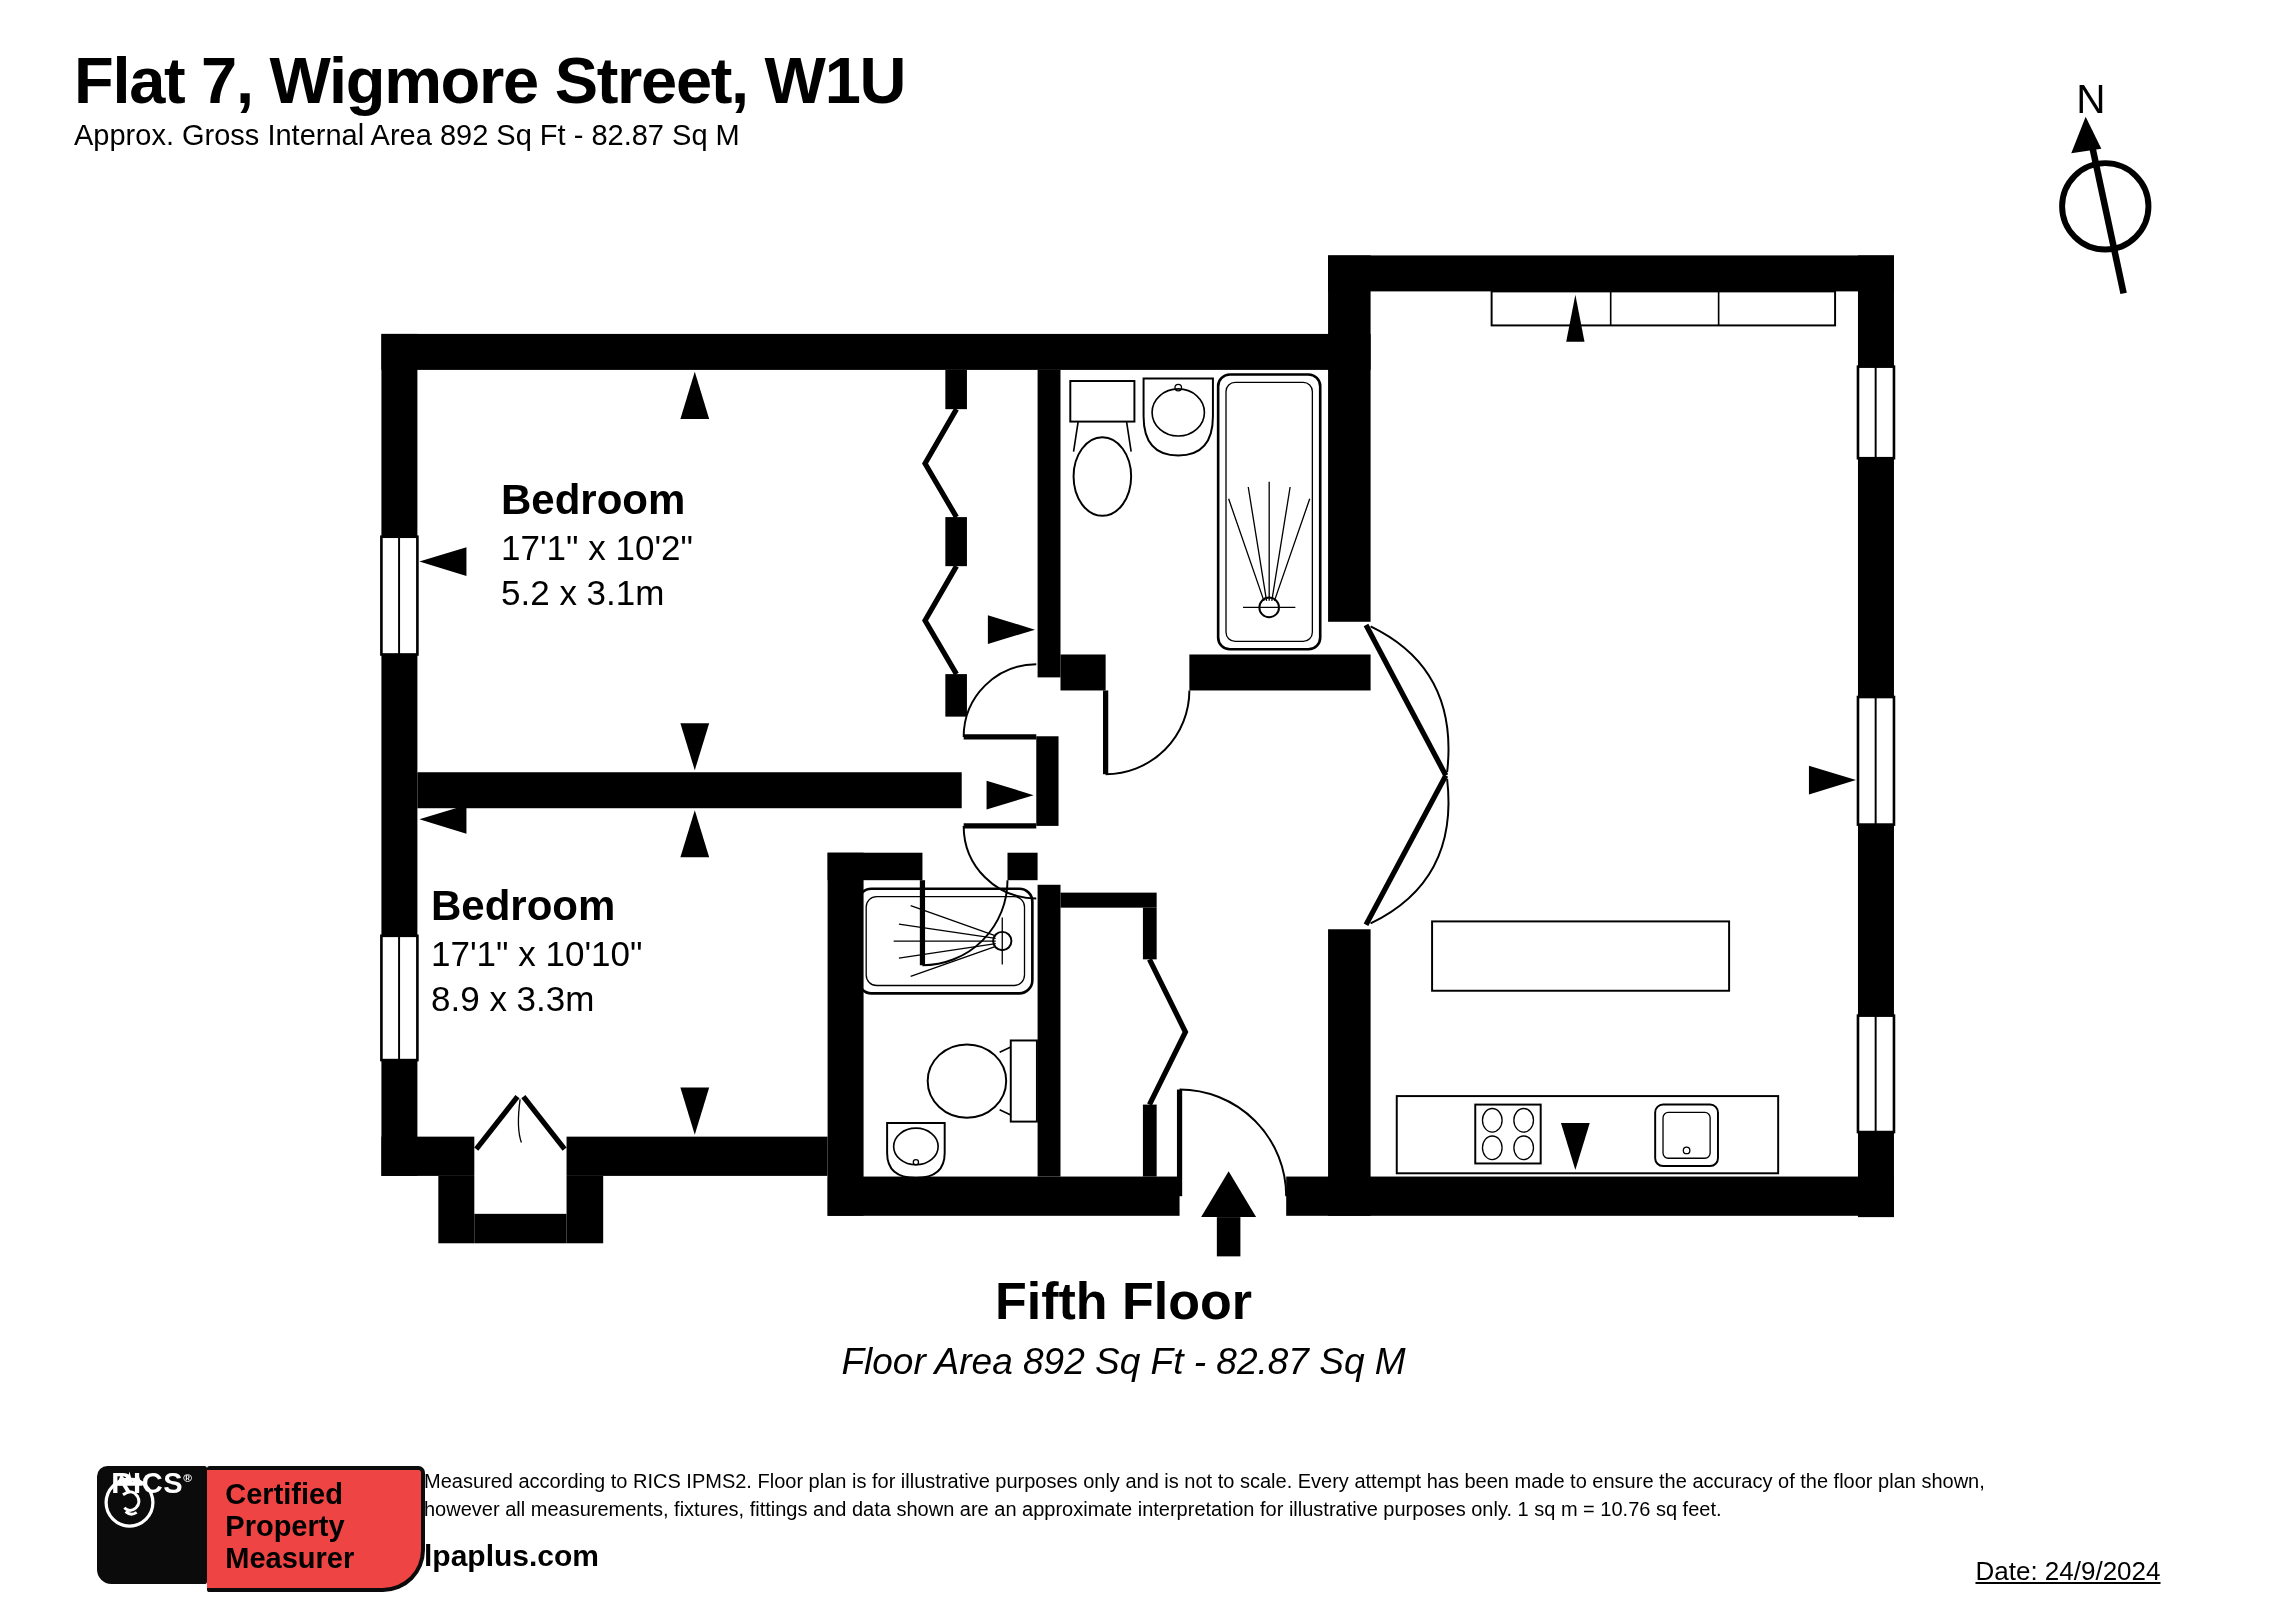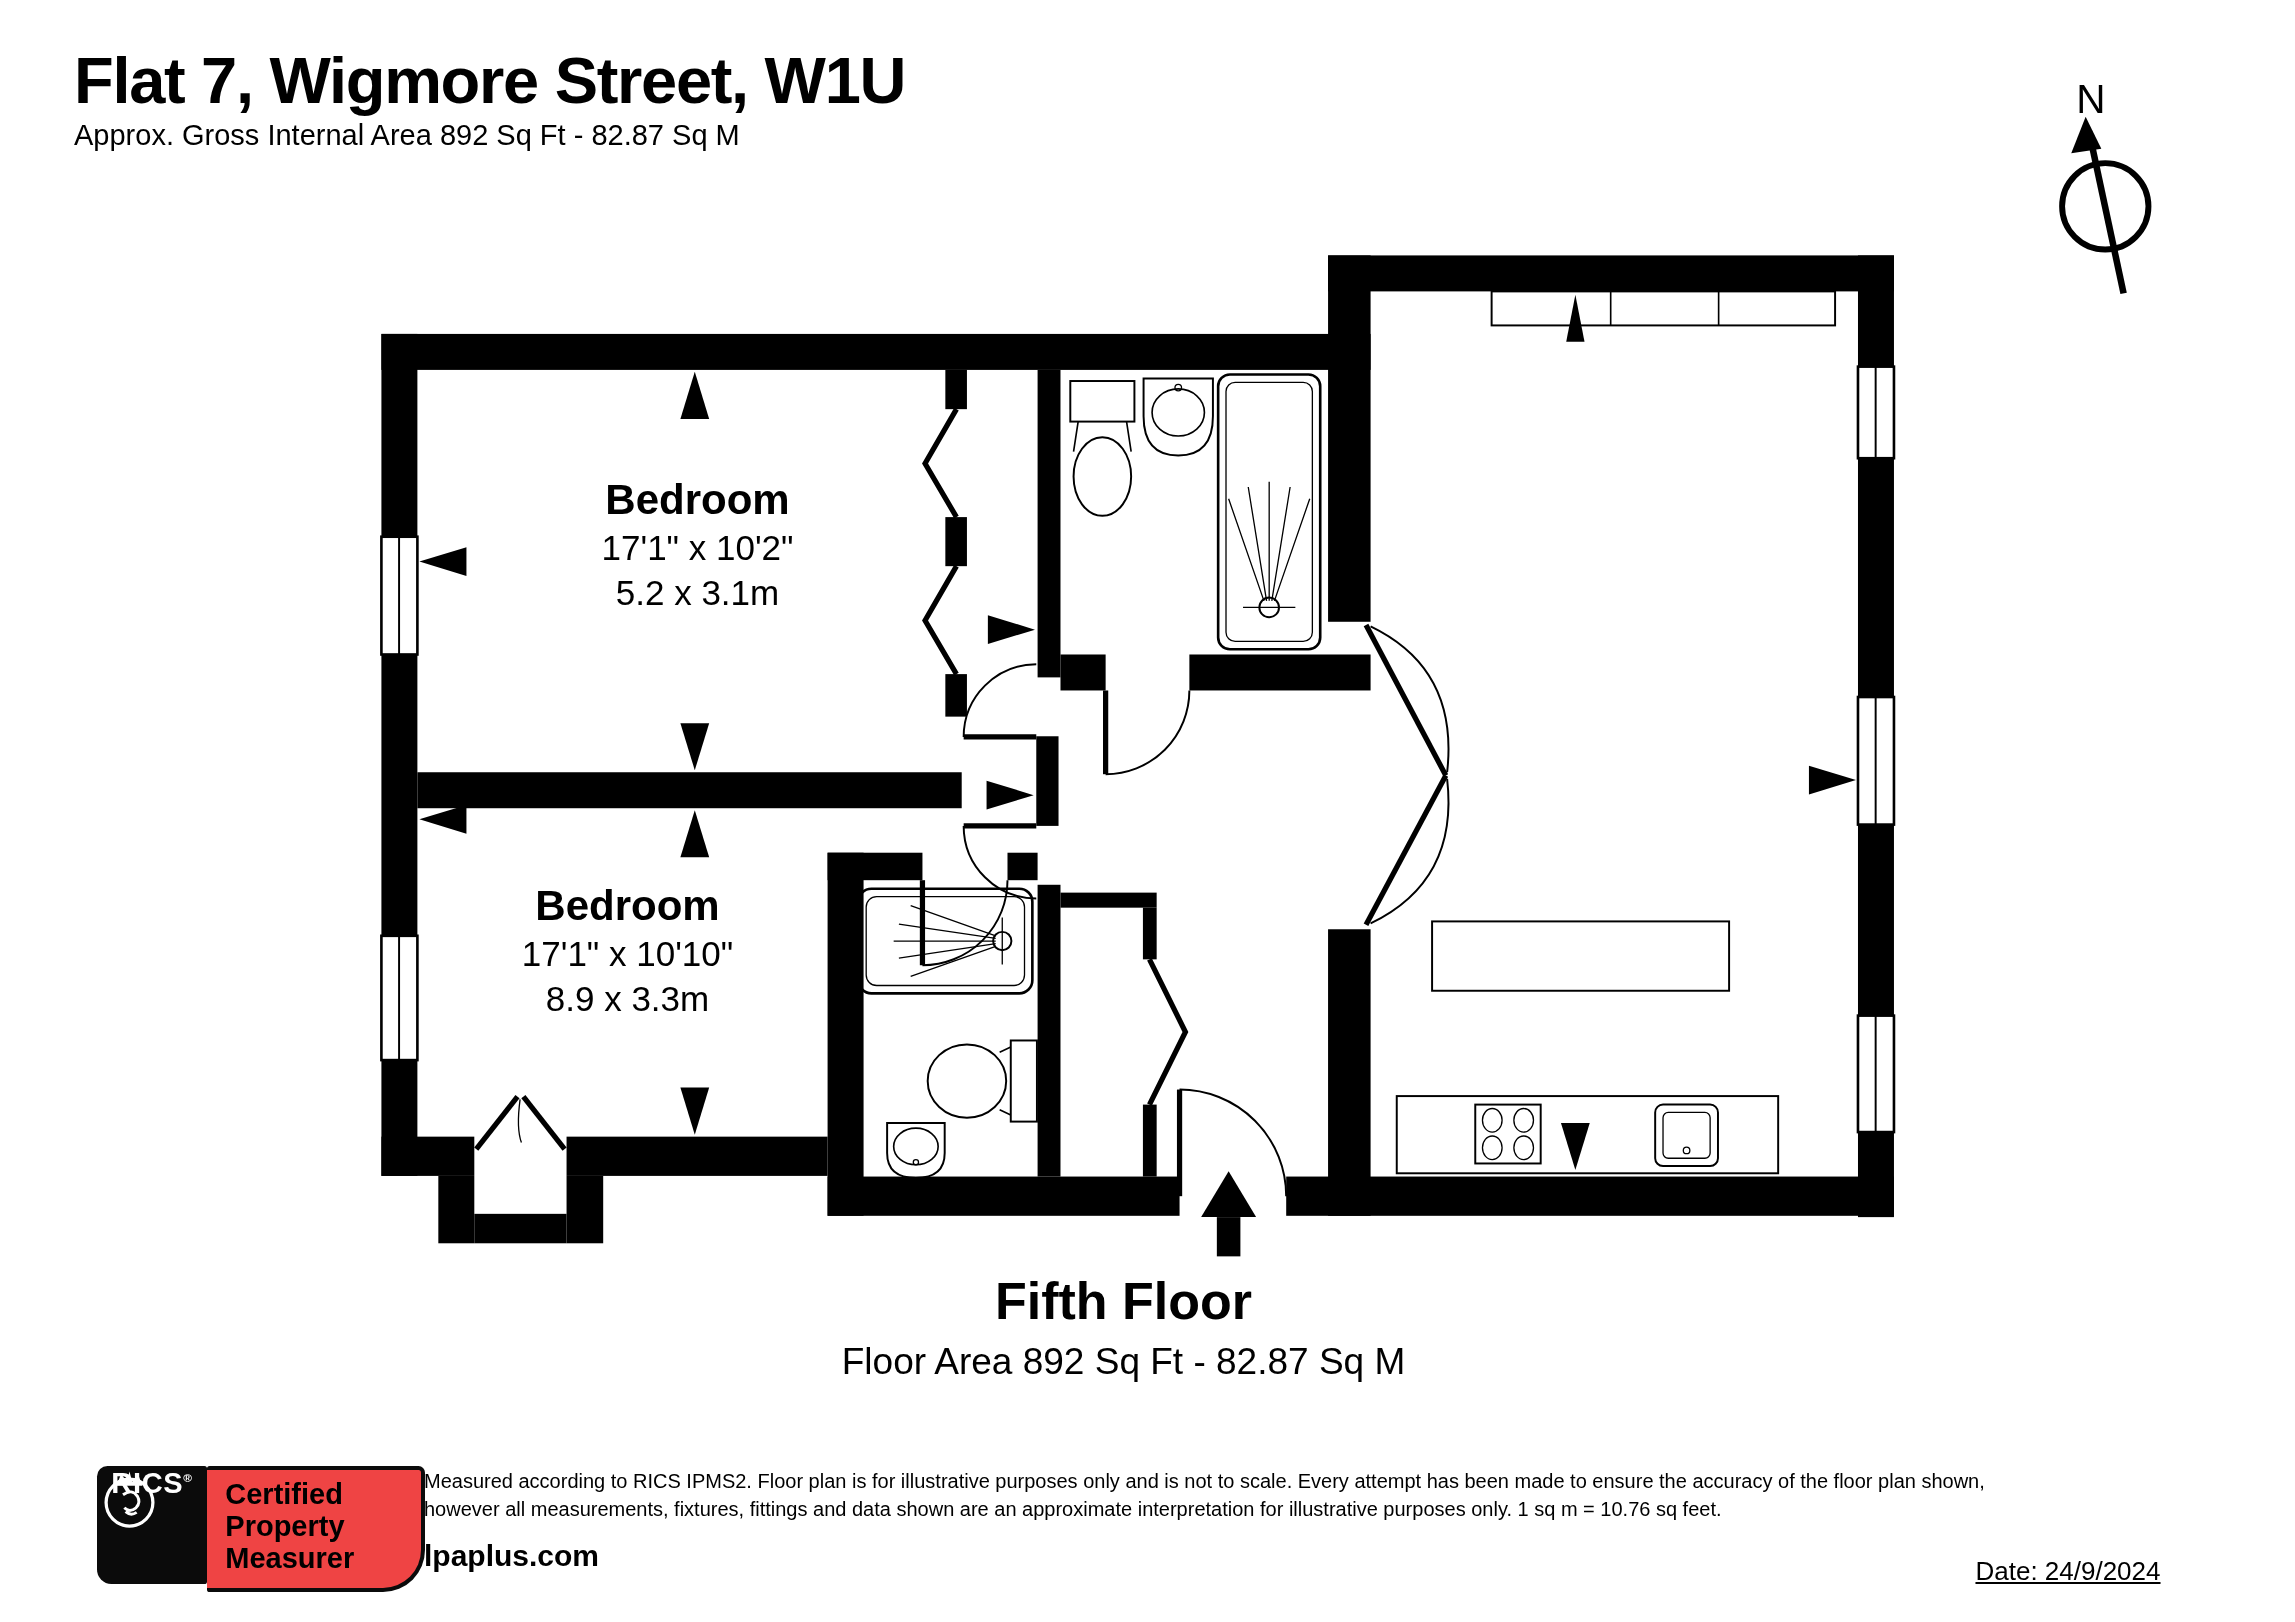--- a/index.html
+++ b/index.html
@@ -3,27 +3,27 @@
 <meta charset="utf-8">
 <style>
   html,body{margin:0;padding:0;background:#fff;color:#000;font-family:"Liberation Sans",sans-serif;}
   #page{position:relative;width:2295px;height:1623px;background:#fff;overflow:hidden;}
   svg{position:absolute;left:0;top:0;}
   .abs{position:absolute;}
   
   .title{font-size:65px;font-weight:700;letter-spacing:-1.3px;line-height:1.05;margin:0;}
   .subtitle{font-size:29px;margin-top:3.9px;}
   
-  .room-label{position:absolute;text-align:center;}
+  .room-label{position:absolute;}
   .room-name{font-size:42px;font-weight:700;line-height:1.18;}
   .room-dims{font-size:35px;line-height:1.3;}
   
   .floor-caption{position:absolute;left:698px;top:1273px;width:851px;text-align:center;}
   .floor-title{font-size:52px;font-weight:700;line-height:1.1;}
-  .floor-area{font-size:37px;margin-top:10.5px;}
+  .floor-area{font-size:37px;margin-top:10.5px;font-style:italic;}
   
   .rics-logo{position:absolute;left:97px;top:1466px;display:flex;}
   .rics-black{width:110px;height:118px;background:#0b0b0b;border-radius:10.5px 2.6px 2.6px 14.4px;display:flex;flex-direction:column;align-items:center;justify-content:flex-start;}
   .rics-word{color:#fff;font-weight:700;font-size:29px;margin-top:1.3px;letter-spacing:0.7px;}
   .rics-word .reg{font-size:11.8px;vertical-align:super;}
   .rics-cert{width:196px;height:109px;border:4.6px solid #0b0b0b;border-left:none;border-radius:2.6px 6.5px 42px 2.6px;background:#ef4444;padding:9.2px 0 0 18.3px;}
   .cert-line{font-size:29px;font-weight:700;line-height:1.1;}
   .disclaimer{position:absolute;left:424px;top:1468px;width:1845px;font-size:20px;line-height:1.38;}
   .brand{position:absolute;left:424px;top:1539px;font-size:30px;font-weight:700;}
   .date{position:absolute;left:1898px;top:1556px;width:340px;text-align:center;font-size:26px;text-decoration:underline;}

